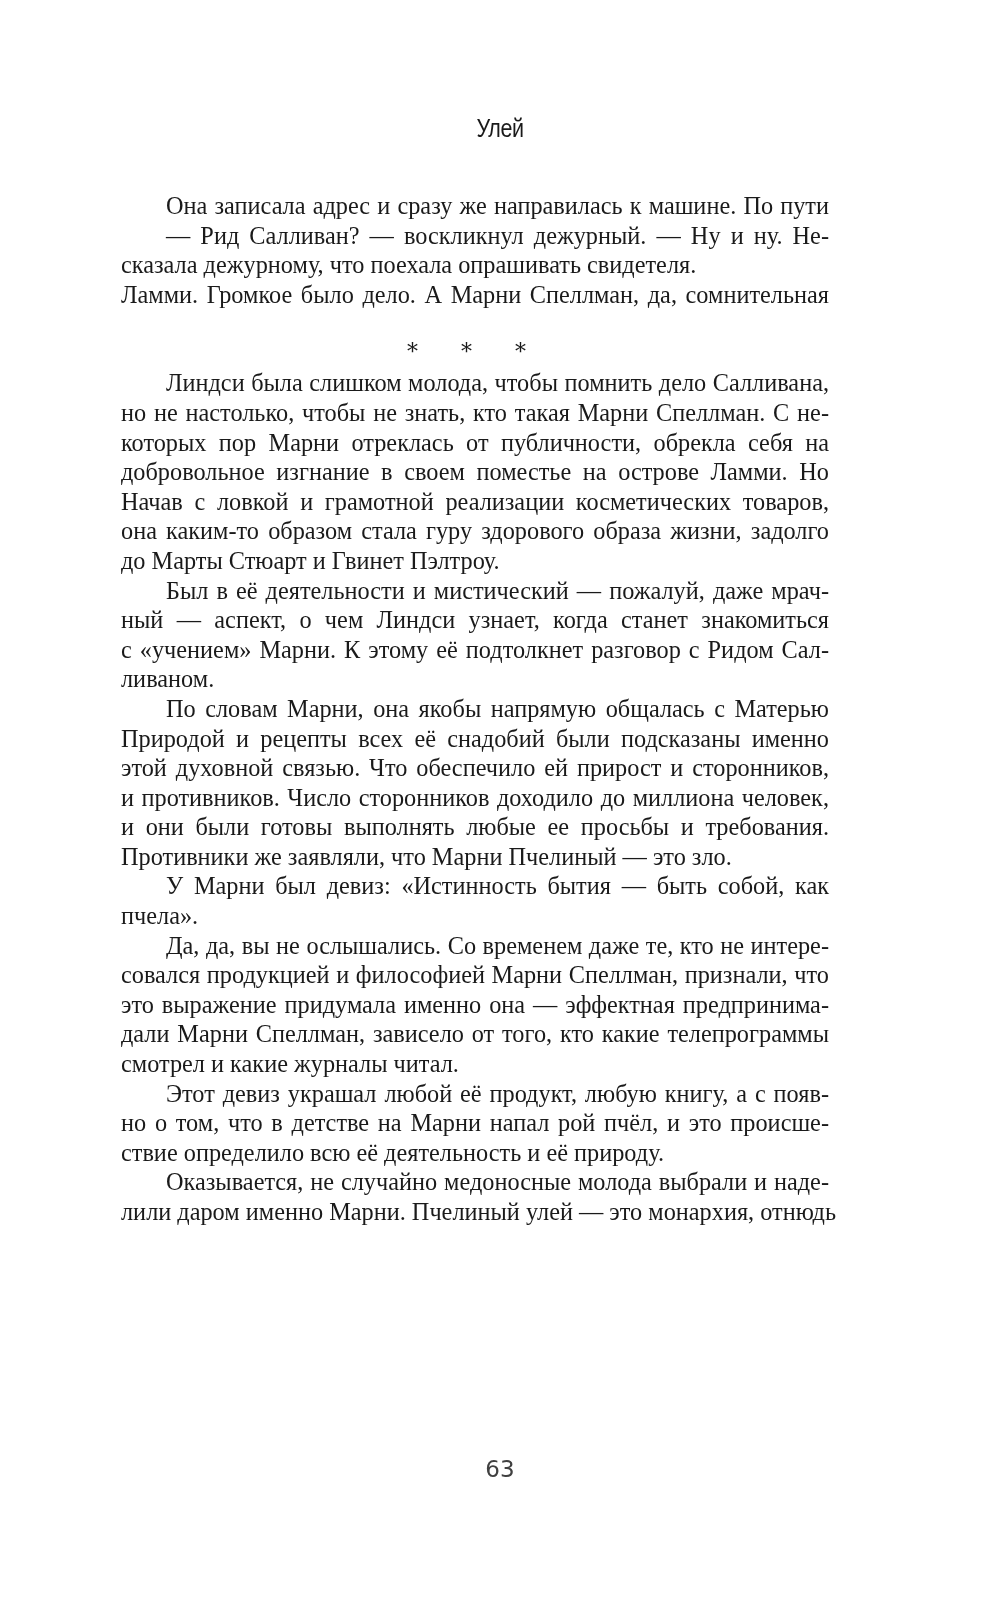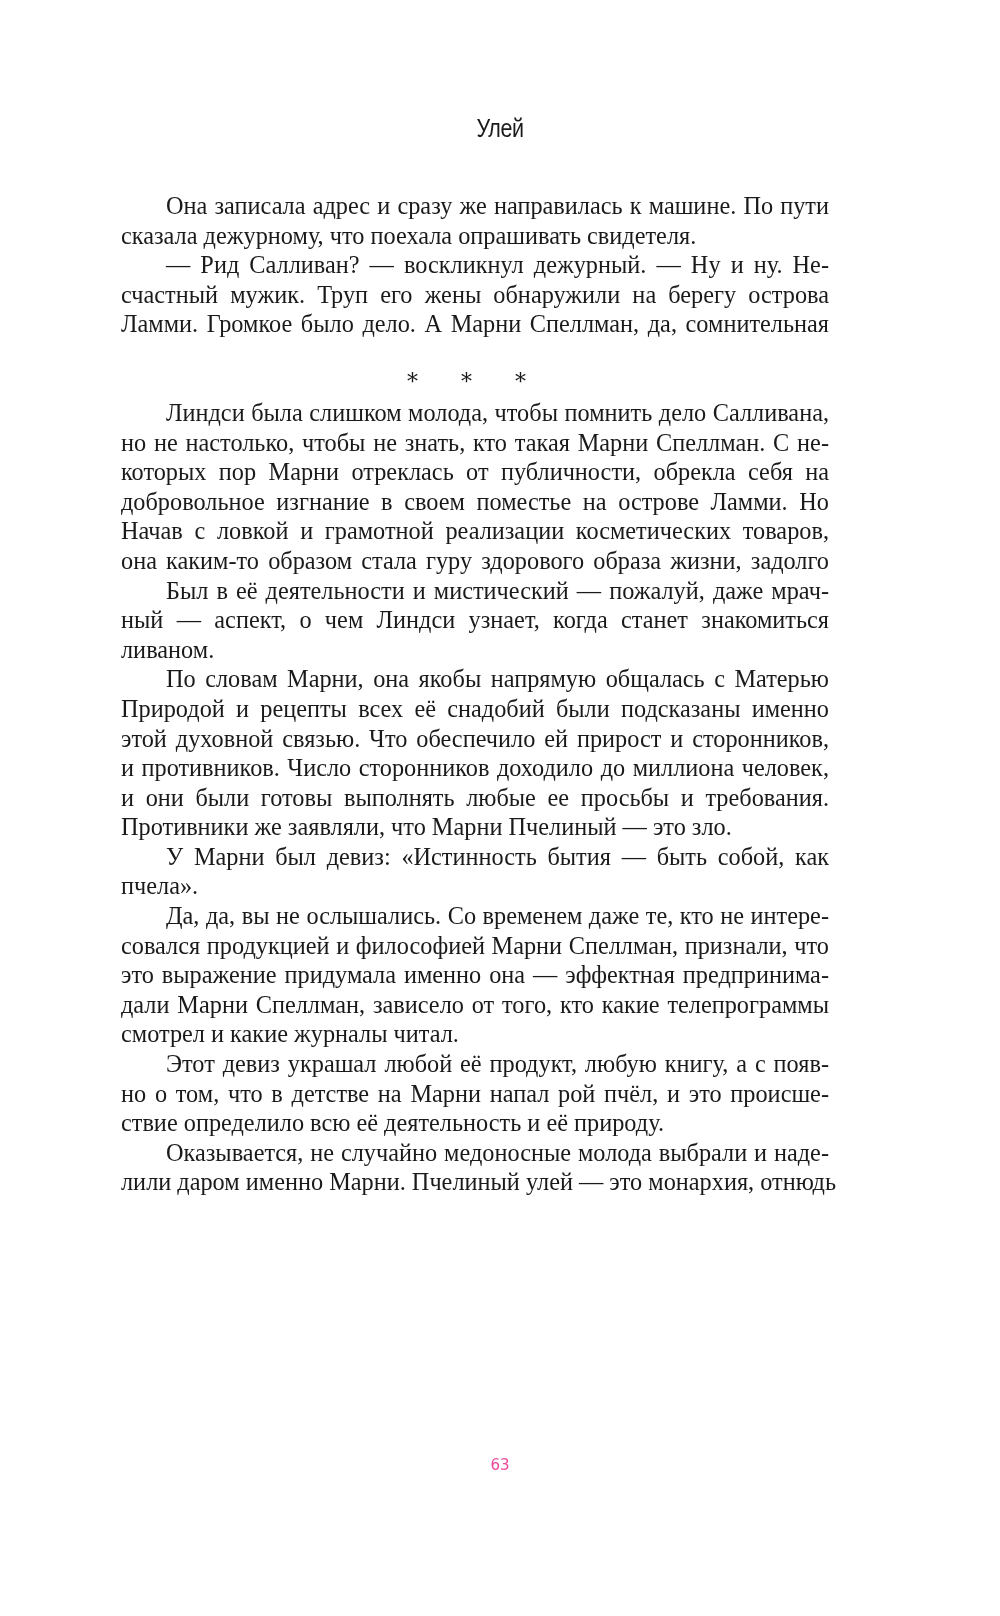--- a/index.html
+++ b/index.html
@@ -70,50 +70,51 @@
     font-size: 22px;
     letter-spacing: 18px;
     padding-left: 18px;
   }
   .page-number {
     position: absolute;
     top: 1456px;
     left: 0; width: 1000px;
     text-align: center;
     font-family: "DejaVu Sans", sans-serif;
-    font-size: 15px;
-    color: #ec4899;
+    font-size: 23px;
+    color: #404040;
   }
 </style>
 </head>
 <body>
 
 <div class="page">
   <div class="running-head">Улей</div>
 
   <div class="text-block">
     <div id="before-break">
         <span class="line indent">Она записала адрес и сразу же направилась к машине. По пути</span>
+        <span class="line indent">— Рид Салливан? — воскликнул дежурный. — Ну и ну. Не-</span>
         <span class="line last">сказала дежурному, что поехала опрашивать свидетеля.</span>
-        <span class="line indent">— Рид Салливан? — воскликнул дежурный. — Ну и ну. Не-</span>
-        <span class="line">счастный мужик. Труп его жены обнаружили на берегу острова</span>
         <span class="line">Ламми. Громкое было дело. А Марни Спеллман, да, сомнительная</span>
       </div>
     <div class="section-break">
       <div class="stars">* * *</div>
     </div>
     <div id="after-break">
         <span class="line indent">Линдси была слишком молода, чтобы помнить дело Салливана,</span>
         <span class="line">но не настолько, чтобы не знать, кто такая Марни Спеллман. С не-</span>
         <span class="line">которых пор Марни отреклась от публичности, обрекла себя на</span>
         <span class="line">добровольное изгнание в своем поместье на острове Ламми. Но</span>
         <span class="line">Начав с ловкой и грамотной реализации косметических товаров,</span>
         <span class="line">она каким-то образом стала гуру здорового образа жизни, задолго</span>
+        <span class="line last">до Марты Стюарт и Гвинет Пэлтроу.</span>
         <span class="line indent">Был в её деятельности и мистический — пожалуй, даже мрач-</span>
         <span class="line">ный — аспект, о чем Линдси узнает, когда станет знакомиться</span>
+        <span class="line">с «учением» Марни. К этому её подтолкнет разговор с Ридом Сал-</span>
         <span class="line last">ливаном.</span>
         <span class="line indent">По словам Марни, она якобы напрямую общалась с Матерью</span>
         <span class="line">Природой и рецепты всех её снадобий были подсказаны именно</span>
         <span class="line">этой духовной связью. Что обеспечило ей прирост и сторонников,</span>
         <span class="line">и противников. Число сторонников доходило до миллиона человек,</span>
         <span class="line">и они были готовы выполнять любые ее просьбы и требования.</span>
         <span class="line last">Противники же заявляли, что Марни Пчелиный — это зло.</span>
         <span class="line indent">У Марни был девиз: «Истинность бытия — быть собой, как</span>
         <span class="line last">пчела».</span>
         <span class="line indent">Да, да, вы не ослышались. Со временем даже те, кто не интере-</span>

